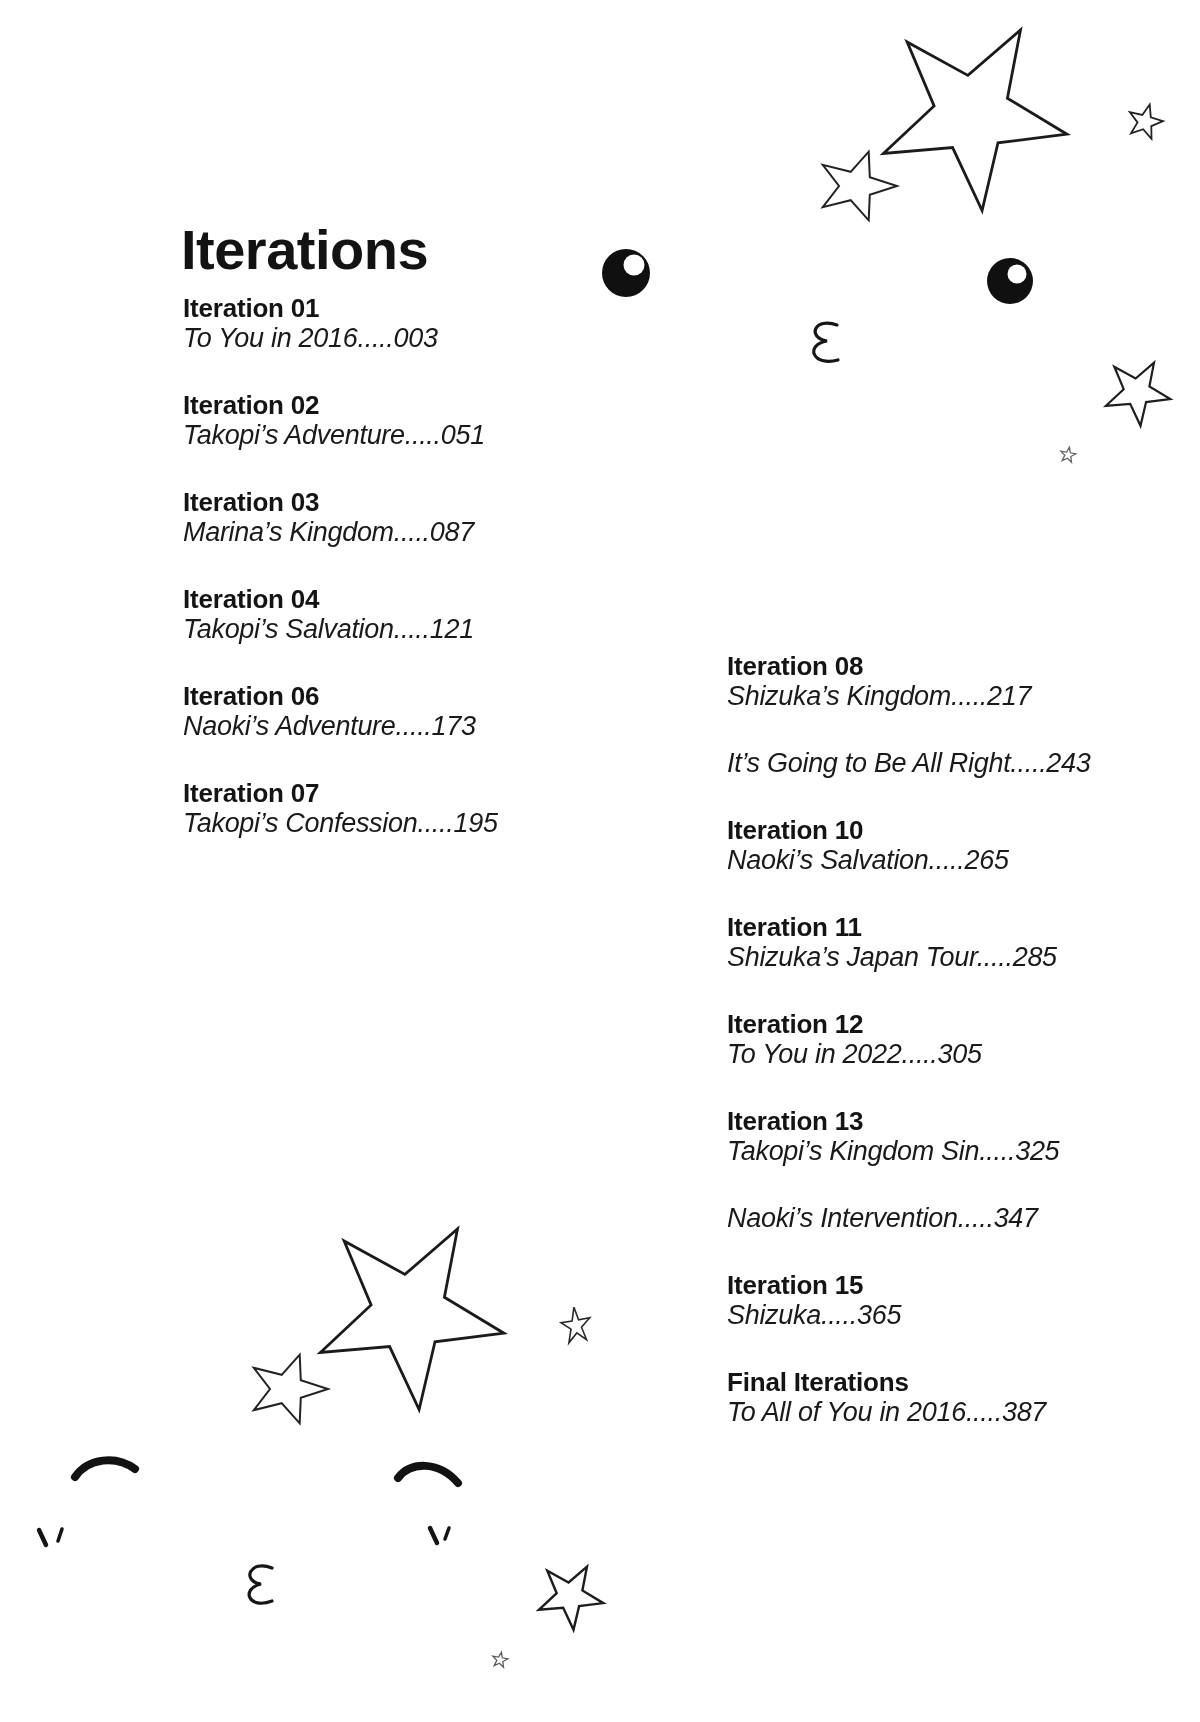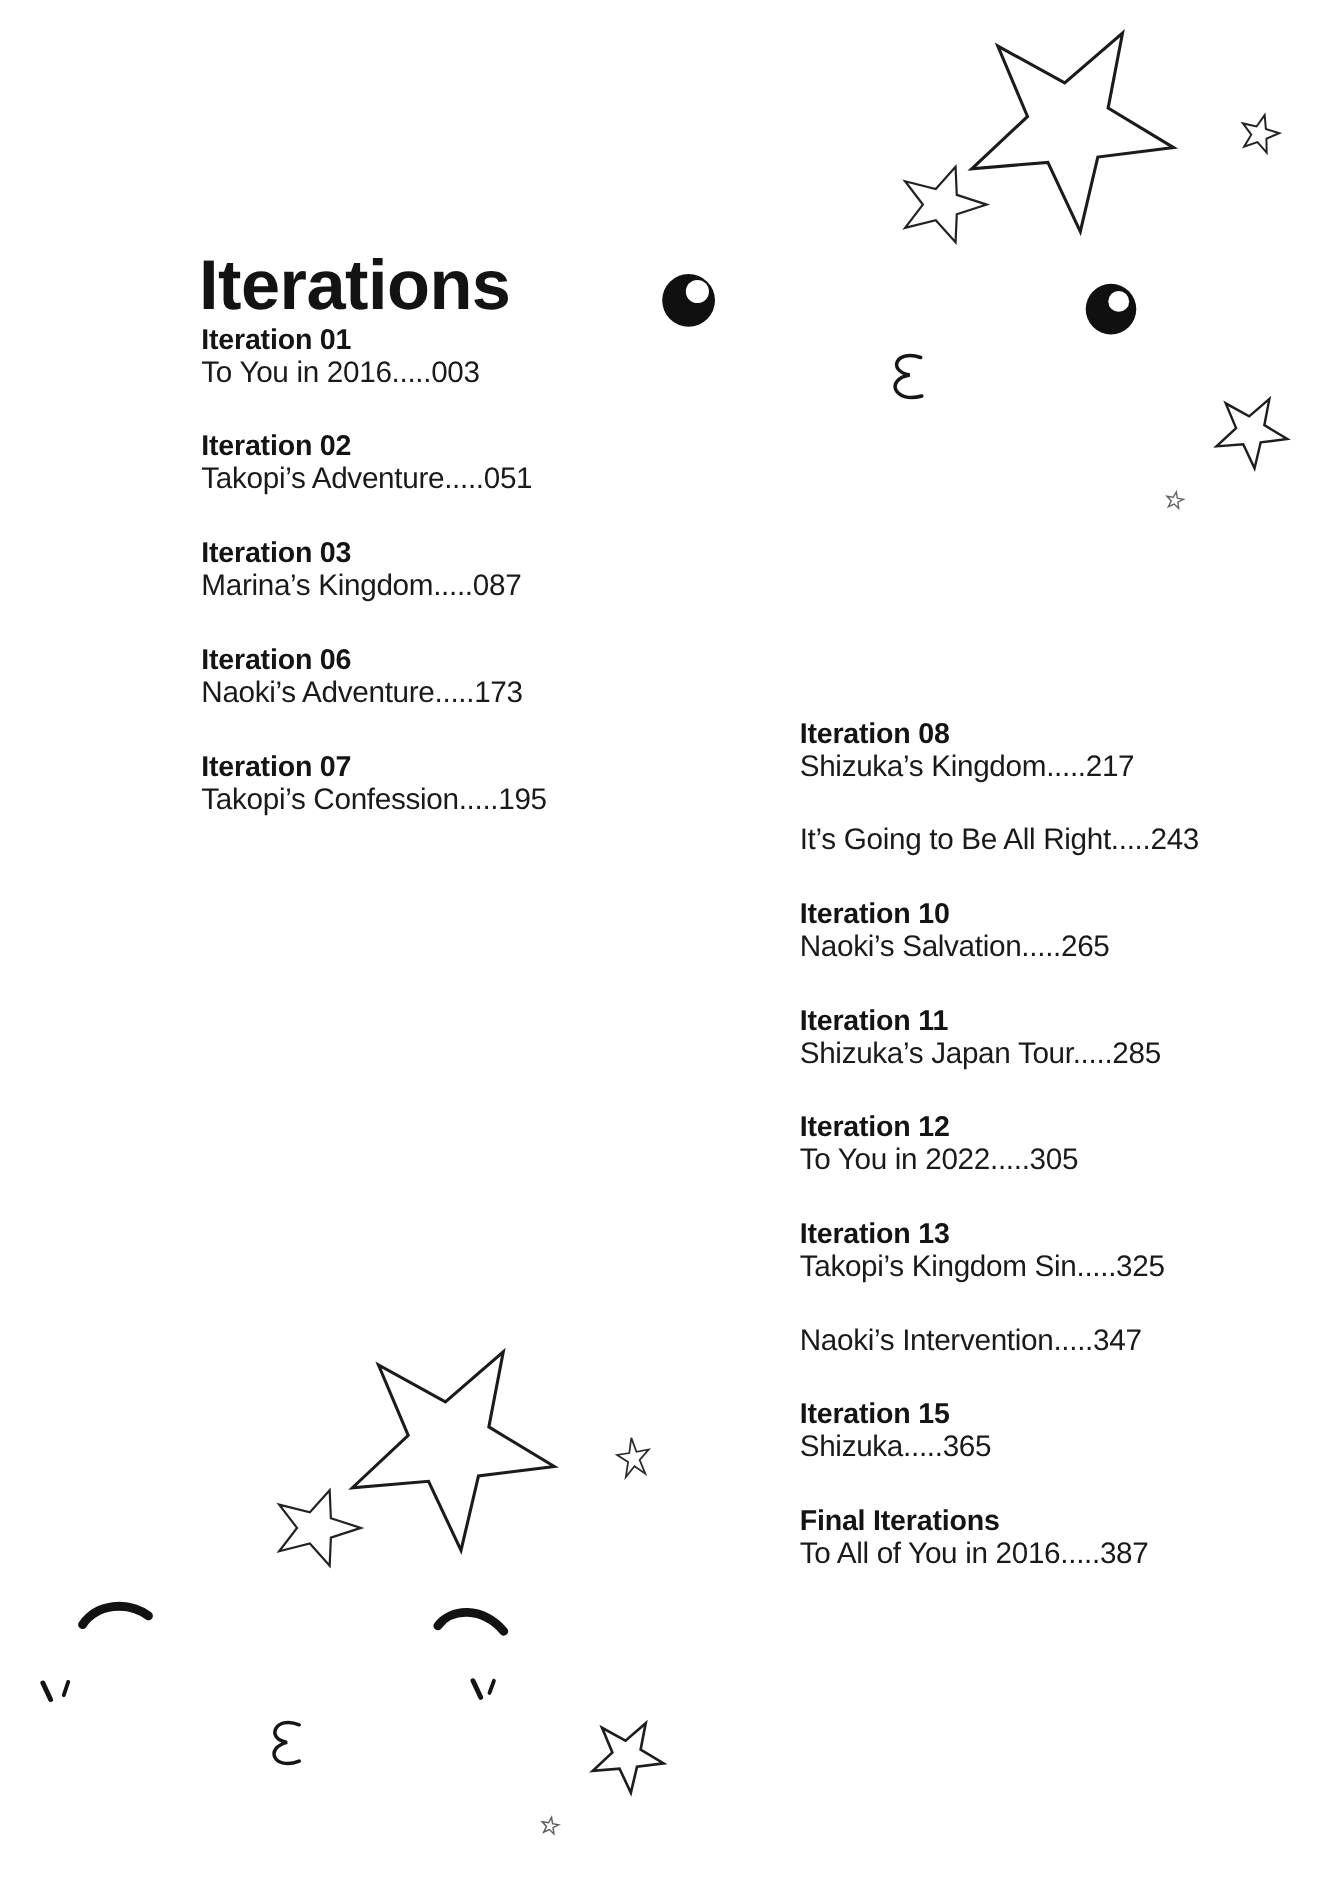--- a/index.html
+++ b/index.html
@@ -7,21 +7,21 @@
     width:1200px;height:1722px;
     background:#ffffff;
     position:relative;
     overflow:hidden;
     font-family:"Liberation Sans", sans-serif;
     color:#161616;
   }
   .page-title{
     position:absolute;
     left:181px;top:184px;
-    font-size:64px;
+    font-size:56px;
     font-weight:700;
     letter-spacing:-0.5px;
     line-height:1;
     color:#131313;
   }
   .col{
     position:absolute;
     width:480px;
   }
   .col-left{left:183px;top:293px;}
@@ -35,20 +35,21 @@
     color:#141414;
     white-space:nowrap;
   }
   .entry-title{
     font-size:27px;
     font-weight:400;
     line-height:31px;
     letter-spacing:-0.3px;
     color:#1a1a1a;
     white-space:nowrap;
+    font-style:italic;
   }
   .deco-layer{
     position:absolute;
     left:0;top:0;
     width:1200px;height:1722px;
   }
 </style>
 </head>
 <body>
 
@@ -59,20 +60,24 @@
       <div class="entry-label">Iteration 01</div>
       <div class="entry-title">To You in 2016.....003</div>
     </div>
     <div class="entry">
       <div class="entry-label">Iteration 02</div>
       <div class="entry-title">Takopi’s Adventure.....051</div>
     </div>
     <div class="entry">
       <div class="entry-label">Iteration 03</div>
       <div class="entry-title">Marina’s Kingdom.....087</div>
+    </div>
+    <div class="entry">
+      <div class="entry-label">Iteration 04</div>
+      <div class="entry-title">Takopi’s Salvation.....121</div>
     </div>
     <div class="entry">
       <div class="entry-label">Iteration 06</div>
       <div class="entry-title">Naoki’s Adventure.....173</div>
     </div>
     <div class="entry">
       <div class="entry-label">Iteration 07</div>
       <div class="entry-title">Takopi’s Confession.....195</div>
     </div>
   </div>

